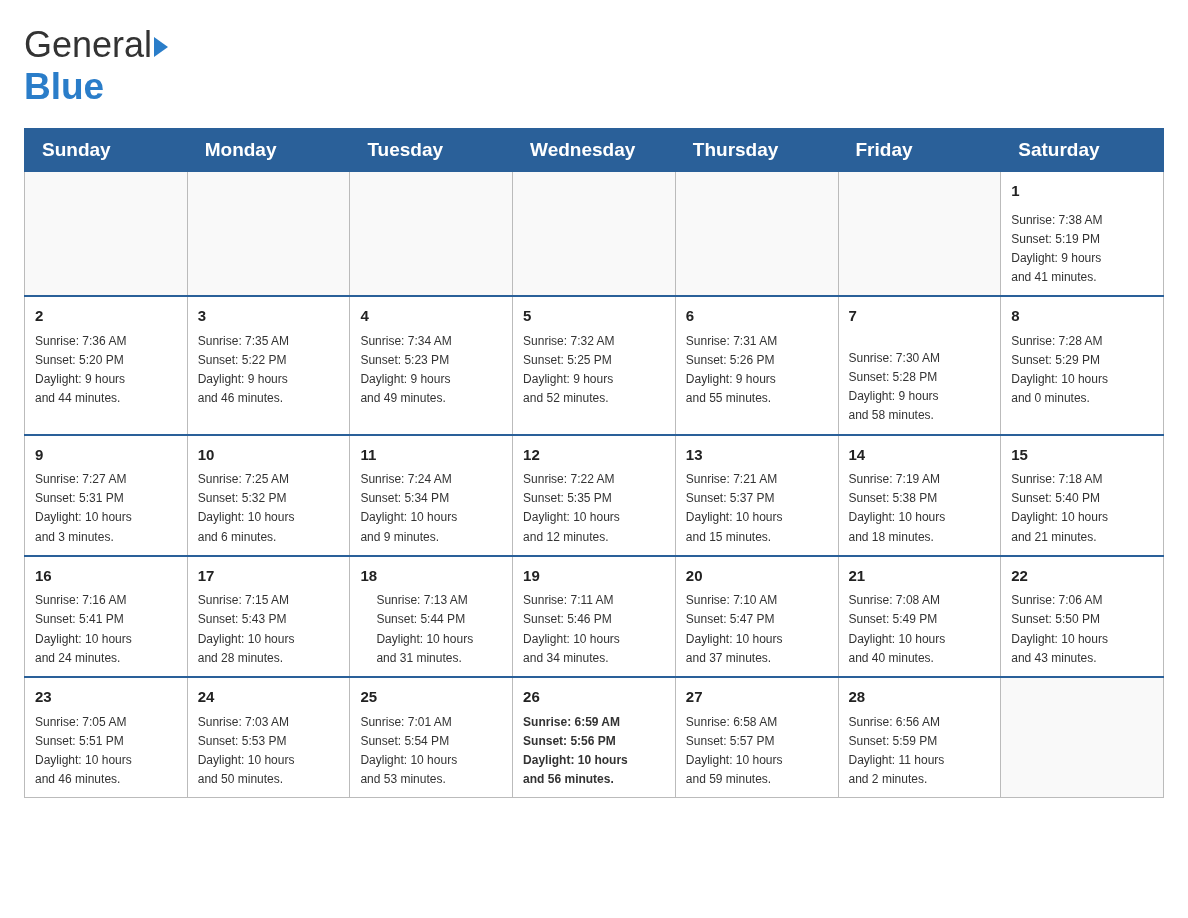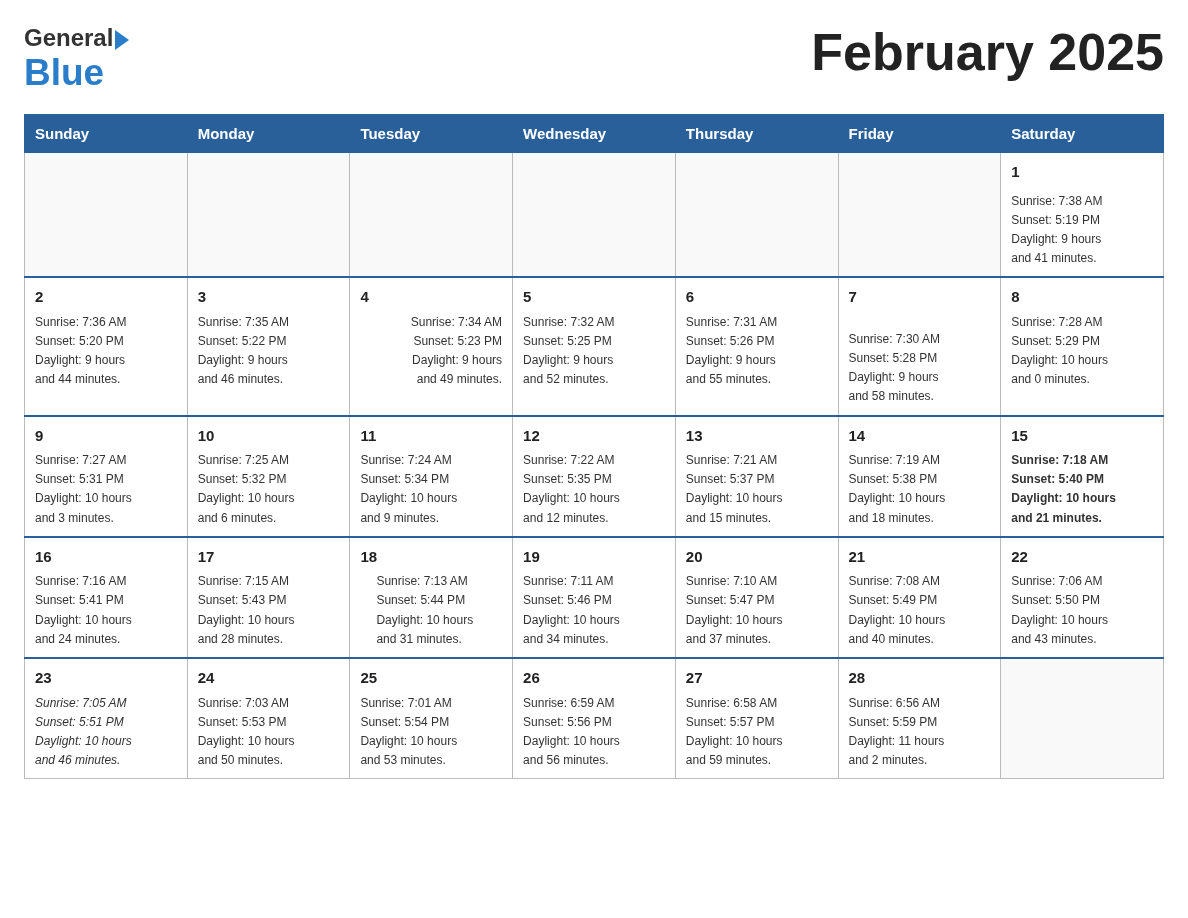--- a/index.html
+++ b/index.html
@@ -10,22 +10,22 @@
       width: 1188px;
       min-height: 918px;
     }
     .header {
       display: flex;
       justify-content: space-between;
       align-items: flex-start;
       margin-bottom: 20px;
     }
     .logo-text-general {
-      font-size: 24px;
-      font-weight: bold;
+      font-size: 36px;
+      font-weight: normal;
       color: #333;
     }
     .logo-text-blue {
       font-size: 37px;
       font-weight: bold;
       color: #2a7dc9;
     }
     .logo-arrow {
       width: 0;
       height: 0;
@@ -59,23 +59,23 @@
       margin-top: 6px;
     }
     .calendar {
       width: 100%;
       border-collapse: collapse;
       border: 1px solid #999;
     }
     .calendar th {
       background-color: #2a6099;
       color: #fff;
-      font-size: 15px;
+      font-size: 19px;
       font-weight: bold;
-      padding: 10px 10px;
+      padding: 10px 17px;
       text-align: left;
       border: 1px solid #2a6099;
     }
     .calendar td {
       vertical-align: top;
       padding: 8px 10px;
       font-size: 12.5px;
       color: #333;
       border: 1px solid #bbb;
       width: 14.28%;
@@ -106,21 +106,20 @@
 
 <div class="header">
   <div class="logo-wrapper">
     <div class="logo-top-row">
       <span class="logo-text-general">General</span>
       <div class="logo-arrow"></div>
     </div>
     <span class="logo-text-blue">Blue</span>
   </div>
   <div class="title-section">
-    <div class="calendar-title">February 2025</div>
   </div>
 </div>
 
 <table class="calendar">
   <thead>
     <tr>
     <th>Sunday</th>
         <th>Monday</th>
         <th>Tuesday</th>
         <th>Wednesday</th>
@@ -155,21 +154,21 @@
         </td>
         <td>
           <span class="day-number">3</span>
           <div class="day-info" style="white-space: pre-line;">Sunrise: 7:35 AM
 Sunset: 5:22 PM
 Daylight: 9 hours
 and 46 minutes.</div>
         </td>
         <td>
           <span class="day-number">4</span>
-          <div class="day-info" style="white-space: pre-line; text-align: right;">Sunrise: 7:34 AM
+          <div class="day-info" style="white-space: pre-line;">Sunrise: 7:34 AM
 Sunset: 5:23 PM
 Daylight: 9 hours
 and 49 minutes.</div>
         </td>
         <td>
           <span class="day-number">5</span>
           <div class="day-info" style="white-space: pre-line;">Sunrise: 7:32 AM
 Sunset: 5:25 PM
 Daylight: 9 hours
 and 52 minutes.</div>
@@ -234,21 +233,21 @@
         </td>
         <td>
           <span class="day-number">14</span>
           <div class="day-info" style="white-space: pre-line;">Sunrise: 7:19 AM
 Sunset: 5:38 PM
 Daylight: 10 hours
 and 18 minutes.</div>
         </td>
         <td>
           <span class="day-number">15</span>
-          <div class="day-info" style="white-space: pre-line; font-weight: bold;">Sunrise: 7:18 AM
+          <div class="day-info" style="white-space: pre-line;">Sunrise: 7:18 AM
 Sunset: 5:40 PM
 Daylight: 10 hours
 and 21 minutes.</div>
         </td>
       </tr>
       <tr class="row-border">
         <td>
           <span class="day-number">16</span>
           <div class="day-info" style="white-space: pre-line;">Sunrise: 7:16 AM
 Sunset: 5:41 PM
@@ -294,42 +293,42 @@
           <span class="day-number">22</span>
           <div class="day-info" style="white-space: pre-line;">Sunrise: 7:06 AM
 Sunset: 5:50 PM
 Daylight: 10 hours
 and 43 minutes.</div>
         </td>
       </tr>
       <tr class="row-border">
         <td>
           <span class="day-number">23</span>
-          <div class="day-info" style="white-space: pre-line; font-style: italic;">Sunrise: 7:05 AM
+          <div class="day-info" style="white-space: pre-line;">Sunrise: 7:05 AM
 Sunset: 5:51 PM
 Daylight: 10 hours
 and 46 minutes.</div>
         </td>
         <td>
           <span class="day-number">24</span>
           <div class="day-info" style="white-space: pre-line;">Sunrise: 7:03 AM
 Sunset: 5:53 PM
 Daylight: 10 hours
 and 50 minutes.</div>
         </td>
         <td>
           <span class="day-number">25</span>
           <div class="day-info" style="white-space: pre-line;">Sunrise: 7:01 AM
 Sunset: 5:54 PM
 Daylight: 10 hours
 and 53 minutes.</div>
         </td>
         <td>
           <span class="day-number">26</span>
-          <div class="day-info" style="white-space: pre-line;">Sunrise: 6:59 AM
+          <div class="day-info" style="white-space: pre-line; font-weight: bold;">Sunrise: 6:59 AM
 Sunset: 5:56 PM
 Daylight: 10 hours
 and 56 minutes.</div>
         </td>
         <td>
           <span class="day-number">27</span>
           <div class="day-info" style="white-space: pre-line;">Sunrise: 6:58 AM
 Sunset: 5:57 PM
 Daylight: 10 hours
 and 59 minutes.</div>

